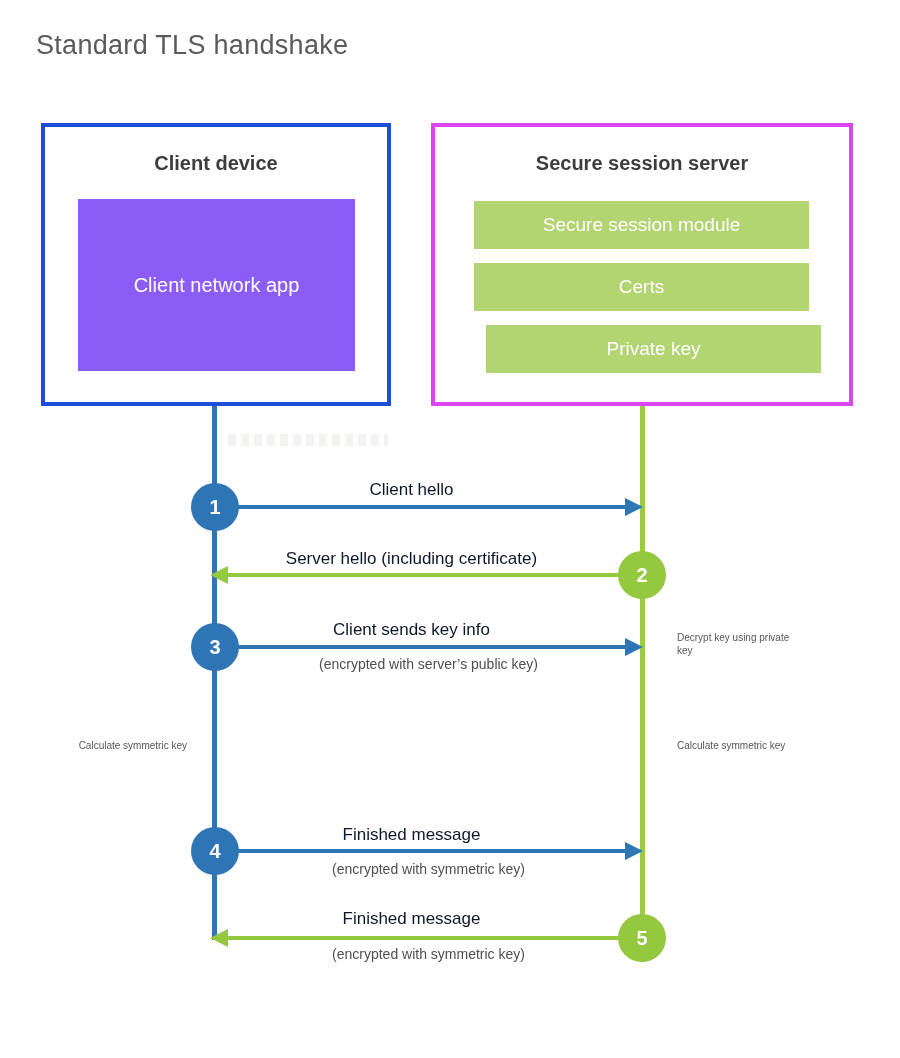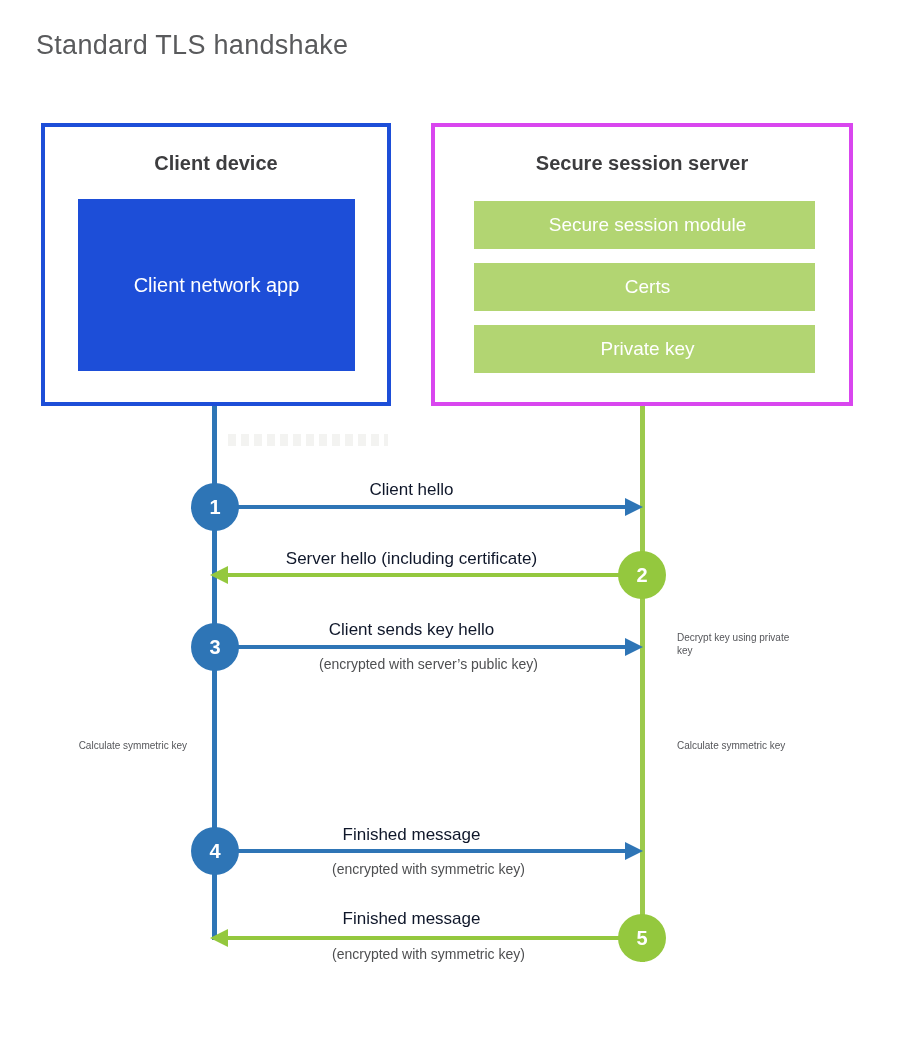--- a/index.html
+++ b/index.html
@@ -19,34 +19,34 @@
   
   .actor-box{position:absolute;top:123px;height:283px;box-sizing:border-box;background:#fff;}
   .client-box{left:41px;width:350px;border:4px solid #1d4ed8;}
   .server-box{left:431px;width:422px;border:4px solid #d946ef;}
   .box-title{
     margin-top:25px;text-align:center;
     font-size:20px;font-weight:700;color:#3d3d3f;
   }
   .client-app{
     position:absolute;left:33px;top:72px;width:277px;height:172px;
-    background:#1d4ed8;display:flex;align-items:center;justify-content:center;
+    background:#8b5cf6;display:flex;align-items:center;justify-content:center;
   }
   .client-app span{
     color:#ffffff;font-size:20px;line-height:1.5;text-align:center;
     display:block;max-width:180px;
   }
   .server-bar{
     position:absolute;left:39px;width:335px;height:48px;
     background:#b2d572;display:flex;align-items:center;justify-content:center;
-    color:#ffffff;font-size:19px;padding-left:6px;
+    color:#ffffff;font-size:19px;
   }
   .server-bar.b1{top:74px;}
   .server-bar.b2{top:136px;}
-  .server-bar.b3{top:198px;}
+  .server-bar.b3{top:198px;margin-left:12px;}
   
   .lifeline{position:absolute;width:5px;z-index:1;}
   .lifeline.client{left:212px;top:406px;height:534px;background:#2e75b6;}
   .lifeline.server{left:640px;top:406px;height:556px;background:#9cca4c;}
   .faint-dashes{
     position:absolute;left:228px;top:434px;width:160px;height:12px;z-index:0;
     background:repeating-linear-gradient(90deg,#f3f3f1 0 8px,transparent 8px 13px);
   }
   
   .step-circle{
@@ -108,21 +108,21 @@
   <div class="msg-label" style="top:480px">Client hello</div>
   <div class="arrow-line blue" style="top:505px"></div>
   <div class="arrow-head right" style="top:498px"></div>
   <div class="step-circle blue" style="top:483px">1</div>
 
   <div class="msg-label" style="top:549px">Server hello (including certificate)</div>
   <div class="arrow-line green" style="top:573px"></div>
   <div class="arrow-head left" style="top:566px"></div>
   <div class="step-circle green" style="top:551px">2</div>
 
-  <div class="msg-label" style="top:620px">Client sends key hello</div>
+  <div class="msg-label" style="top:620px">Client sends key info</div>
   <div class="arrow-line blue" style="top:645px"></div>
   <div class="arrow-head right" style="top:638px"></div>
   <div class="step-circle blue" style="top:623px">3</div>
   <div class="msg-sublabel" style="top:656px">(encrypted with server’s public key)</div>
   <div class="side-note note-decrypt">Decrypt key using private key</div>
 
   <div class="side-note note-calc-left">Calculate symmetric key</div>
   <div class="side-note note-calc-right">Calculate symmetric key</div>
 
   <div class="msg-label" style="top:825px">Finished message</div>

